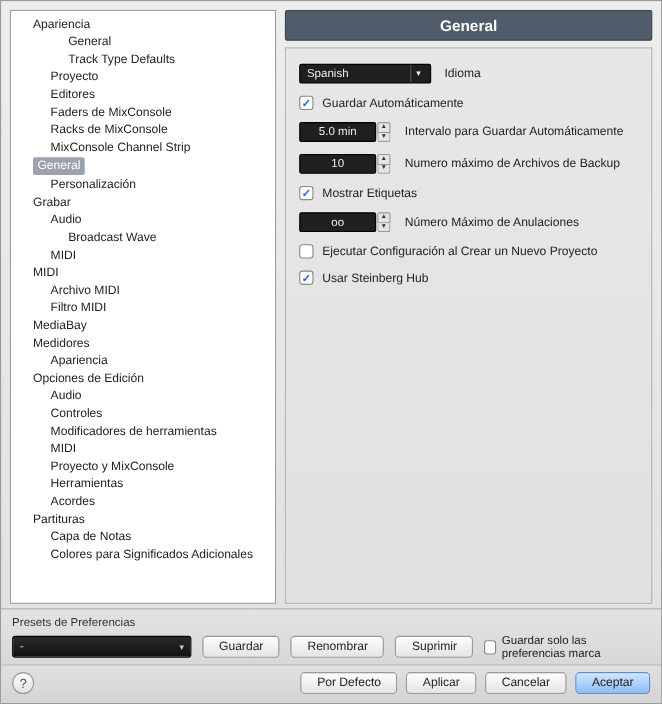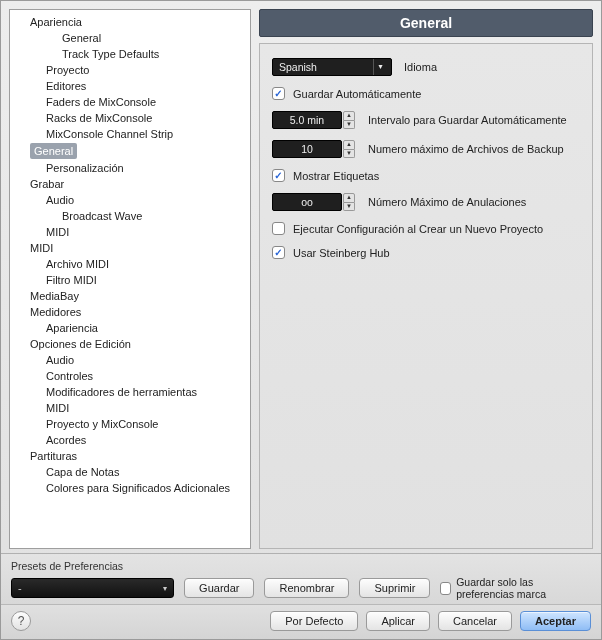--- a/index.html
+++ b/index.html
@@ -167,21 +167,20 @@
     border: 1px solid #9a9a9a;
     border-radius: 4px;
     font-size: 11px;
     color: #222;
     box-shadow: 0 1px 0 rgba(255,255,255,0.6) inset;
     cursor: default;
   }
   .mac-button.primary {
     background: linear-gradient(#cfe5ff, #8fbdf5);
     border-color: #5a8fd6;
-    font-weight: bold;
   }
   .bottom-bar {
     display: flex; align-items: center; justify-content: space-between;
     padding: 6px 10px 8px 10px;
     background: linear-gradient(#e0e0e0, #d4d4d4);
     border-top: 1px solid #b8b8b8;
   }
   .help-btn {
     width: 20px; height: 20px; border-radius: 50%;
     background: linear-gradient(#fdfdfd,#e2e2e2);
@@ -219,20 +218,21 @@
           <div class="tree-item lvl1">Filtro MIDI</div>
           <div class="tree-item lvl0">MediaBay</div>
           <div class="tree-item lvl0">Medidores</div>
           <div class="tree-item lvl1">Apariencia</div>
           <div class="tree-item lvl0">Opciones de Edición</div>
           <div class="tree-item lvl1">Audio</div>
           <div class="tree-item lvl1">Controles</div>
           <div class="tree-item lvl1">Modificadores de herramientas</div>
           <div class="tree-item lvl1">MIDI</div>
           <div class="tree-item lvl1">Proyecto y MixConsole</div>
+          <div class="tree-item lvl1">Herramientas</div>
           <div class="tree-item lvl1">Acordes</div>
           <div class="tree-item lvl0">Partituras</div>
           <div class="tree-item lvl1">Capa de Notas</div>
           <div class="tree-item lvl1">Colores para Significados Adicionales</div>
         </div>
     </div>
 
     <div class="main">
       <div class="section-header">General</div>
       <div class="form-area">

